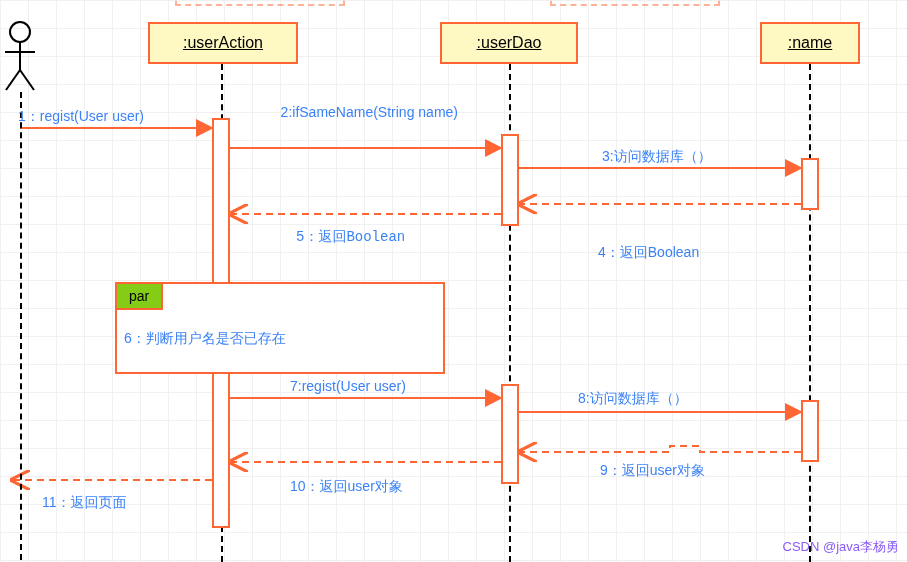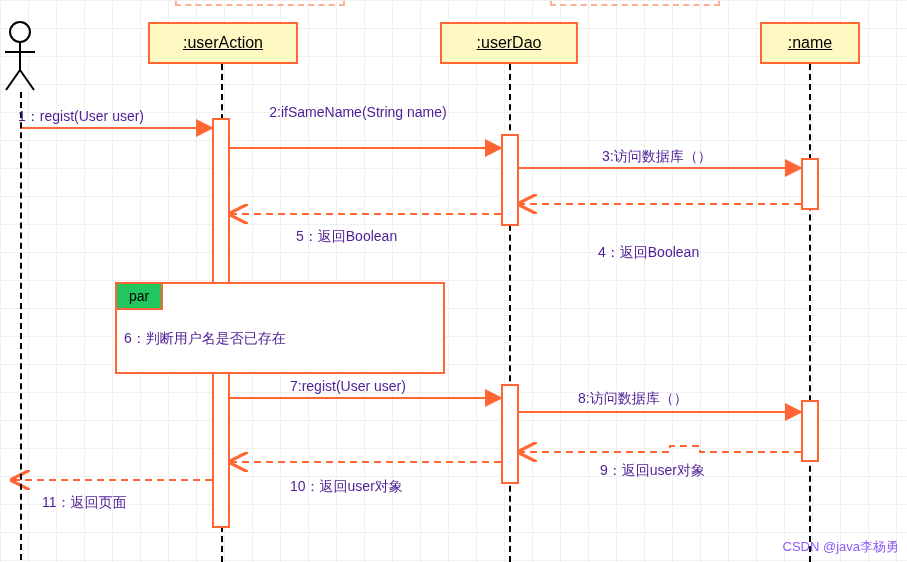--- a/index.html
+++ b/index.html
@@ -4,24 +4,24 @@
 <style>
   *{box-sizing:border-box;margin:0;padding:0;}
   body{width:907px;height:562px;position:relative;font-family:Arial,"Microsoft YaHei",sans-serif;font-size:14px;background:#fff;overflow:hidden;}
   
   .grid{position:absolute;inset:0;background-image:linear-gradient(#f0f0f0 1px,transparent 1px),linear-gradient(90deg,#f0f0f0 1px,transparent 1px);background-size:28px 28px;}
   .abs{position:absolute;}
   .lifeline-box{border:2px solid #f63;background:#fef9c3;padding:10px 22px;font-size:16px;text-align:center;}
   .lifeline-box span{text-decoration:underline;}
   .vdash{border-left:2px dashed #000;width:0;}
   .activation{background:#fff;border:2px solid #f63;width:18px;}
-  .msg-label{color:#4c1d95;white-space:nowrap;text-align:center;}
+  .msg-label{color:#3b82f6;white-space:nowrap;text-align:right;}
   .watermark{position:absolute;right:8px;bottom:6px;color:#8b5cf6;font-size:13px;}
   .parbox{border:2px solid #f63;background:#fff;}
-  .partab{position:absolute;top:-2px;left:-2px;border:2px solid #f63;background:#22c55e;padding:4px 12px;}
+  .partab{position:absolute;top:-2px;left:-2px;border:2px solid #f63;background:#84cc16;padding:4px 12px;}
   .faint-red{position:absolute;border:2px dashed #f63;top:-8px;background:transparent;opacity:.5;}
   svg{position:absolute;top:0;left:0;overflow:visible;}
 </style>
 </head>
 <body>
 
 <div class="grid"></div>
 
 <div class="faint-red" style="left:175px;width:170px;height:14px;"></div>
 <div class="faint-red" style="left:550px;width:170px;height:14px;"></div>
@@ -83,21 +83,21 @@
 <div class="abs activation" style="left:801px;top:400px;height:62px;"></div>
 
 <div class="abs parbox" style="left:115px;top:282px;width:330px;height:92px;">
   <div class="partab"><span>par</span></div>
 </div>
 
 <div class="abs msg-label" style="left:18px;top:108px;">1：regist(User user)</div>
 <div class="abs msg-label" style="left:258px;top:104px;width:200px;">2:ifSameName(String name)</div>
 <div class="abs msg-label" style="left:578px;top:148px;margin-left:24px;">3:访问数据库（）</div>
 <div class="abs msg-label" style="left:598px;top:216px;margin-top:28px;">4：返回Boolean</div>
-<div class="abs msg-label" style="left:296px;top:228px;">5：返回Boolean</div>
+<div class="abs msg-label" style="left:296px;top:228px;font-family:Liberation Mono, monospace;">5：返回Boolean</div>
 <div class="abs msg-label" style="left:124px;top:330px;">6：判断用户名是否已存在</div>
 <div class="abs msg-label" style="left:290px;top:378px;">7:regist(User user)</div>
 <div class="abs msg-label" style="left:578px;top:390px;">8:访问数据库（）</div>
 <div class="abs msg-label" style="left:600px;top:462px;">9：返回user对象</div>
 <div class="abs msg-label" style="left:290px;top:478px;">10：返回user对象</div>
 <div class="abs msg-label" style="left:42px;top:494px;">11：返回页面</div>
 
 <div class="watermark">CSDN @java李杨勇</div>
 
 </body></html>

